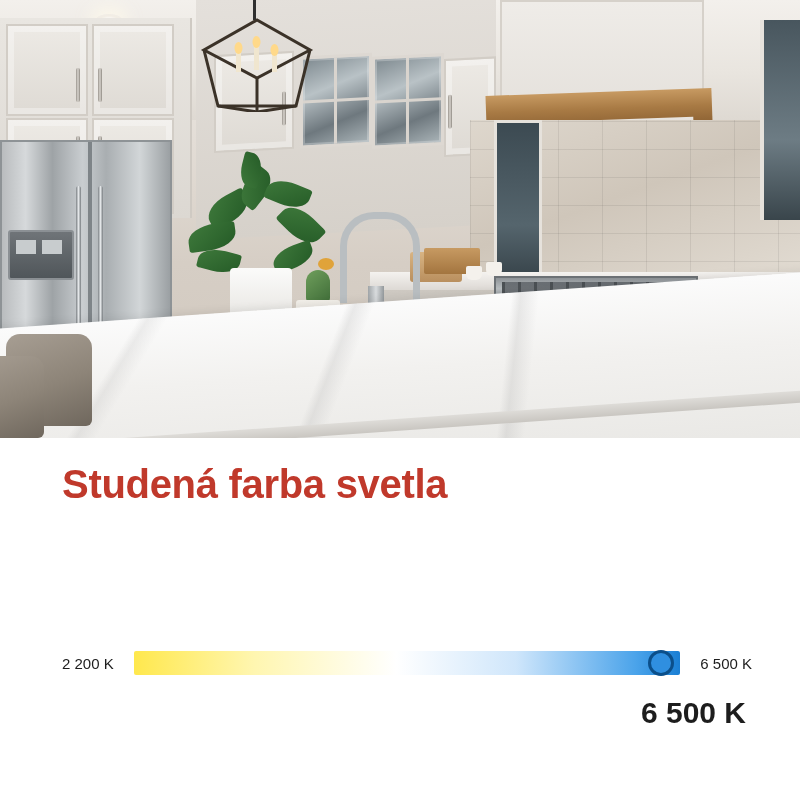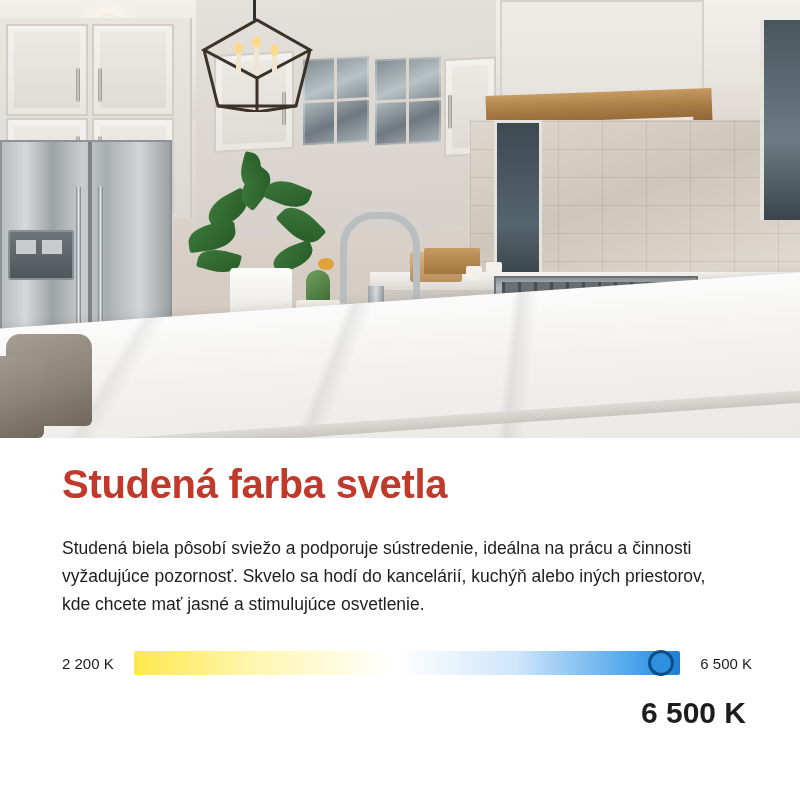--- a/index.html
+++ b/index.html
@@ -508,21 +508,20 @@
       <div class="island-veins"></div>
     </div>
     <div class="island-edge"></div>
 
     <div class="stool" style="left:6px; top:334px; width:86px; height:92px;"></div>
     <div class="stool" style="left:-28px; top:356px; width:72px; height:82px;"></div>
   </div>
 
   <div class="content">
     <h1 class="headline">Studená farba svetla</h1>
-    <p class="body-text">Studená biela pôsobí sviežo a podporuje sústredenie, ideálna na prácu a činnosti vyžadujúce pozornosť. Skvelo sa hodí do kancelárií, kuchýň alebo iných priestorov, kde chcete mať jasné a stimulujúce osvetlenie.</p>
 
     <div class="slider-row">
       <span class="kelvin-min">2 200 K</span>
       <span class="track-wrap">
         <span class="track"></span>
         <span class="thumb"></span>
       </span>
       <span class="kelvin-max">6 500 K</span>
     </div>
 

